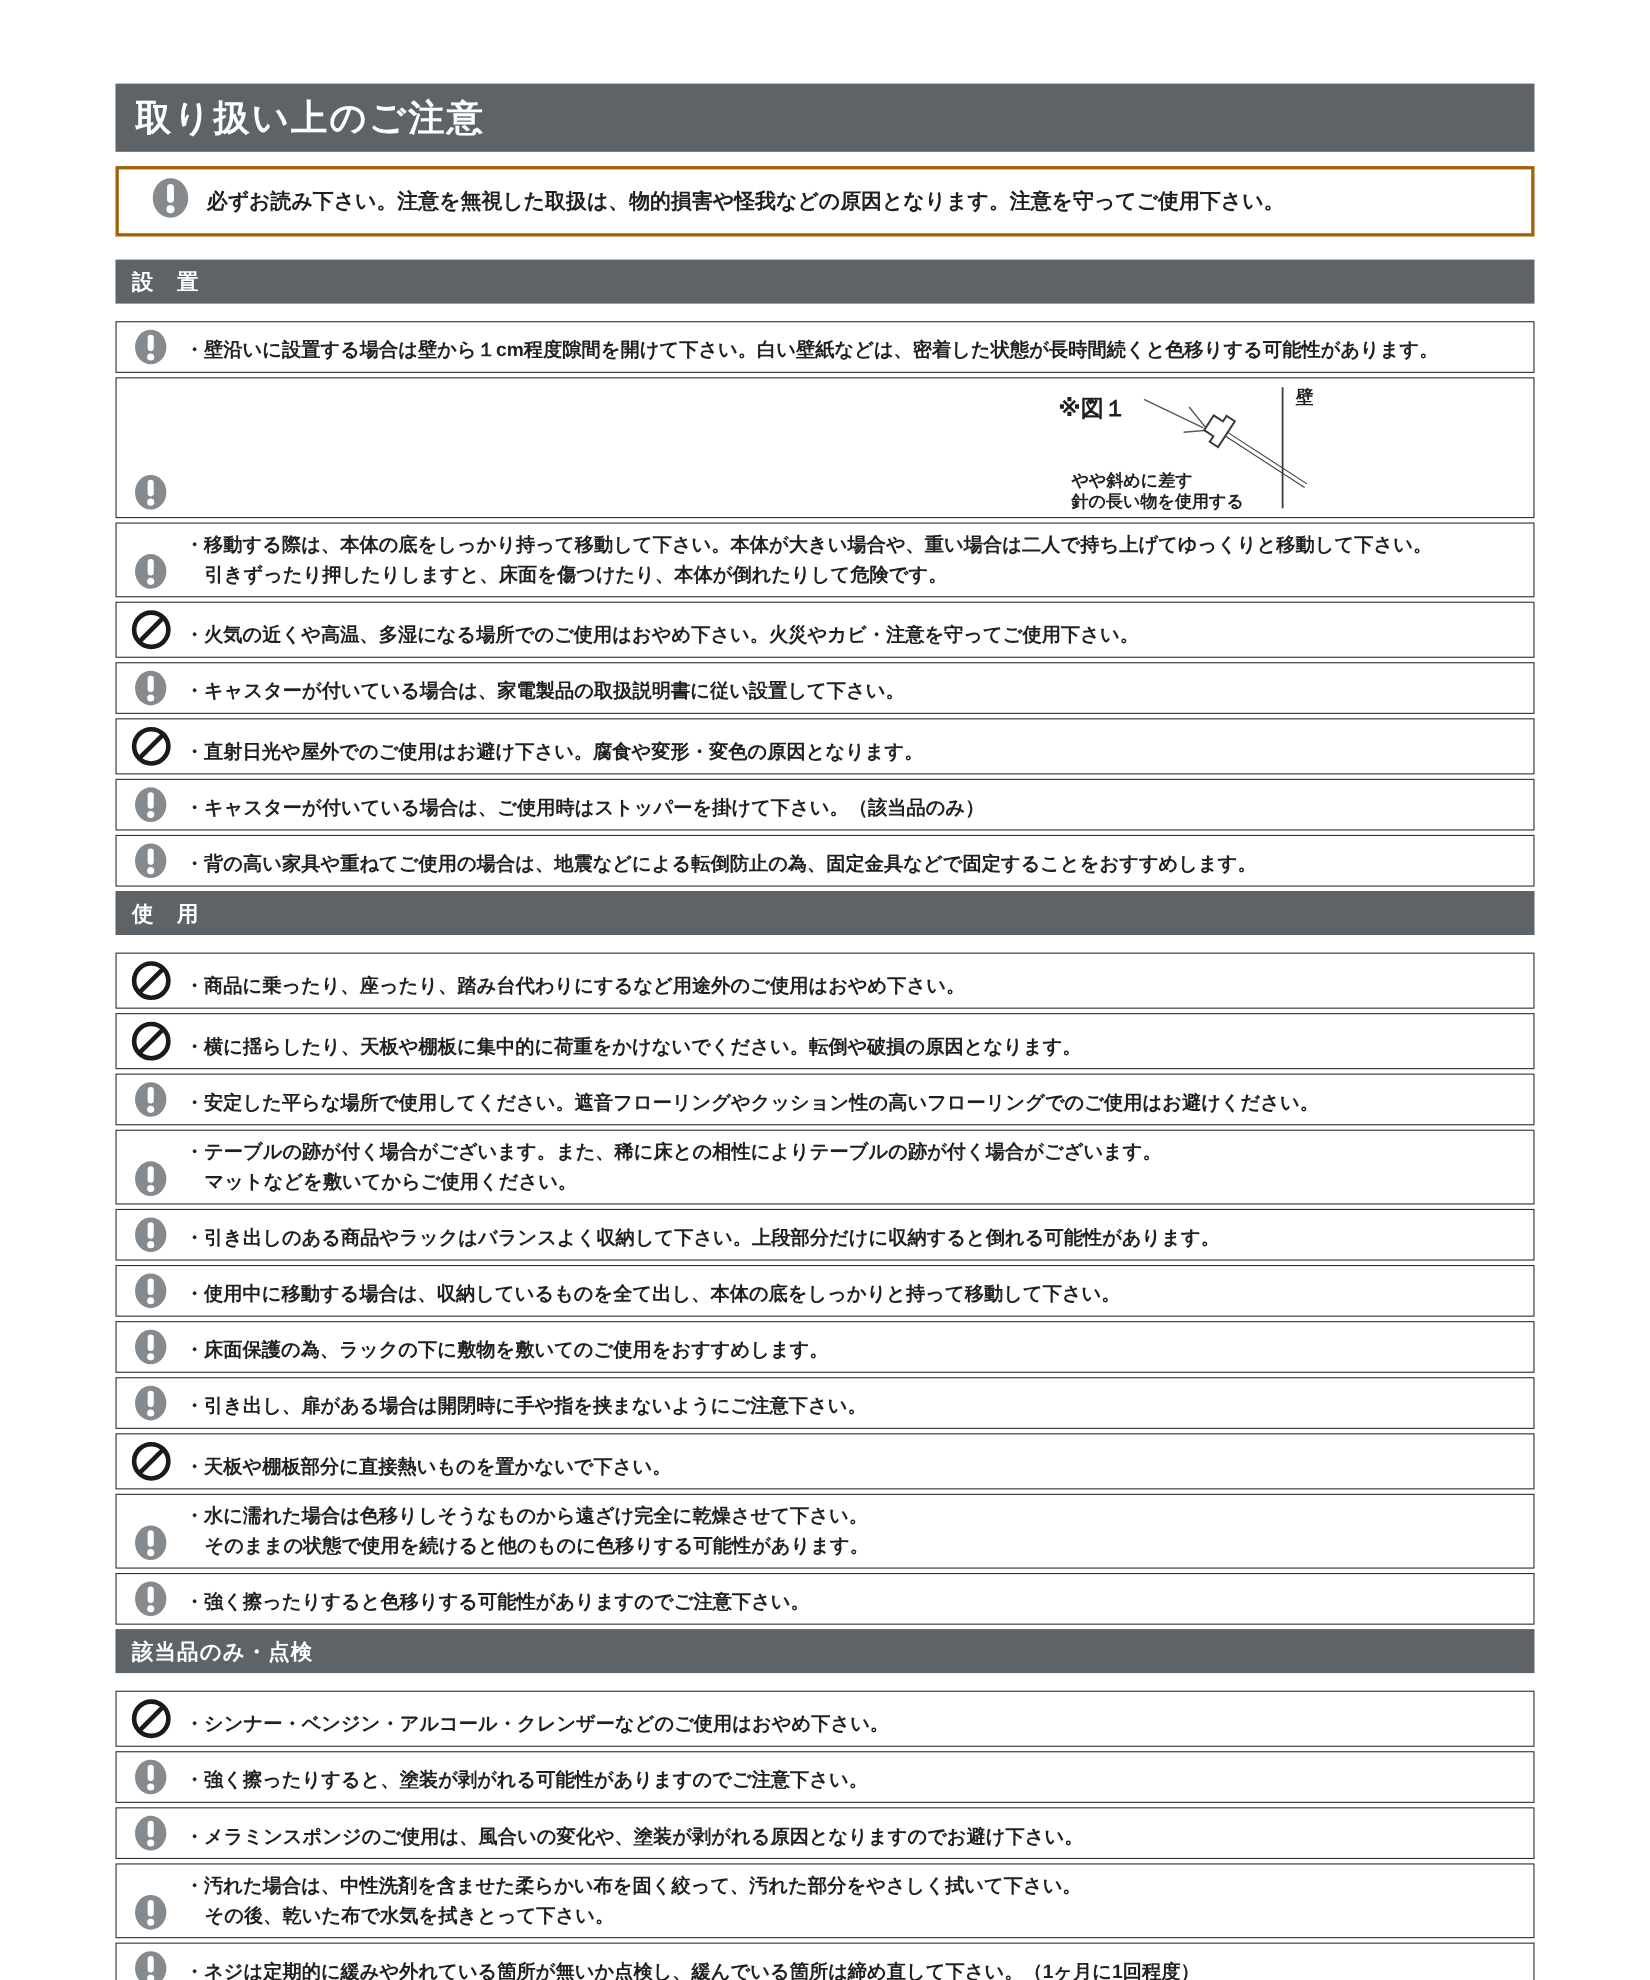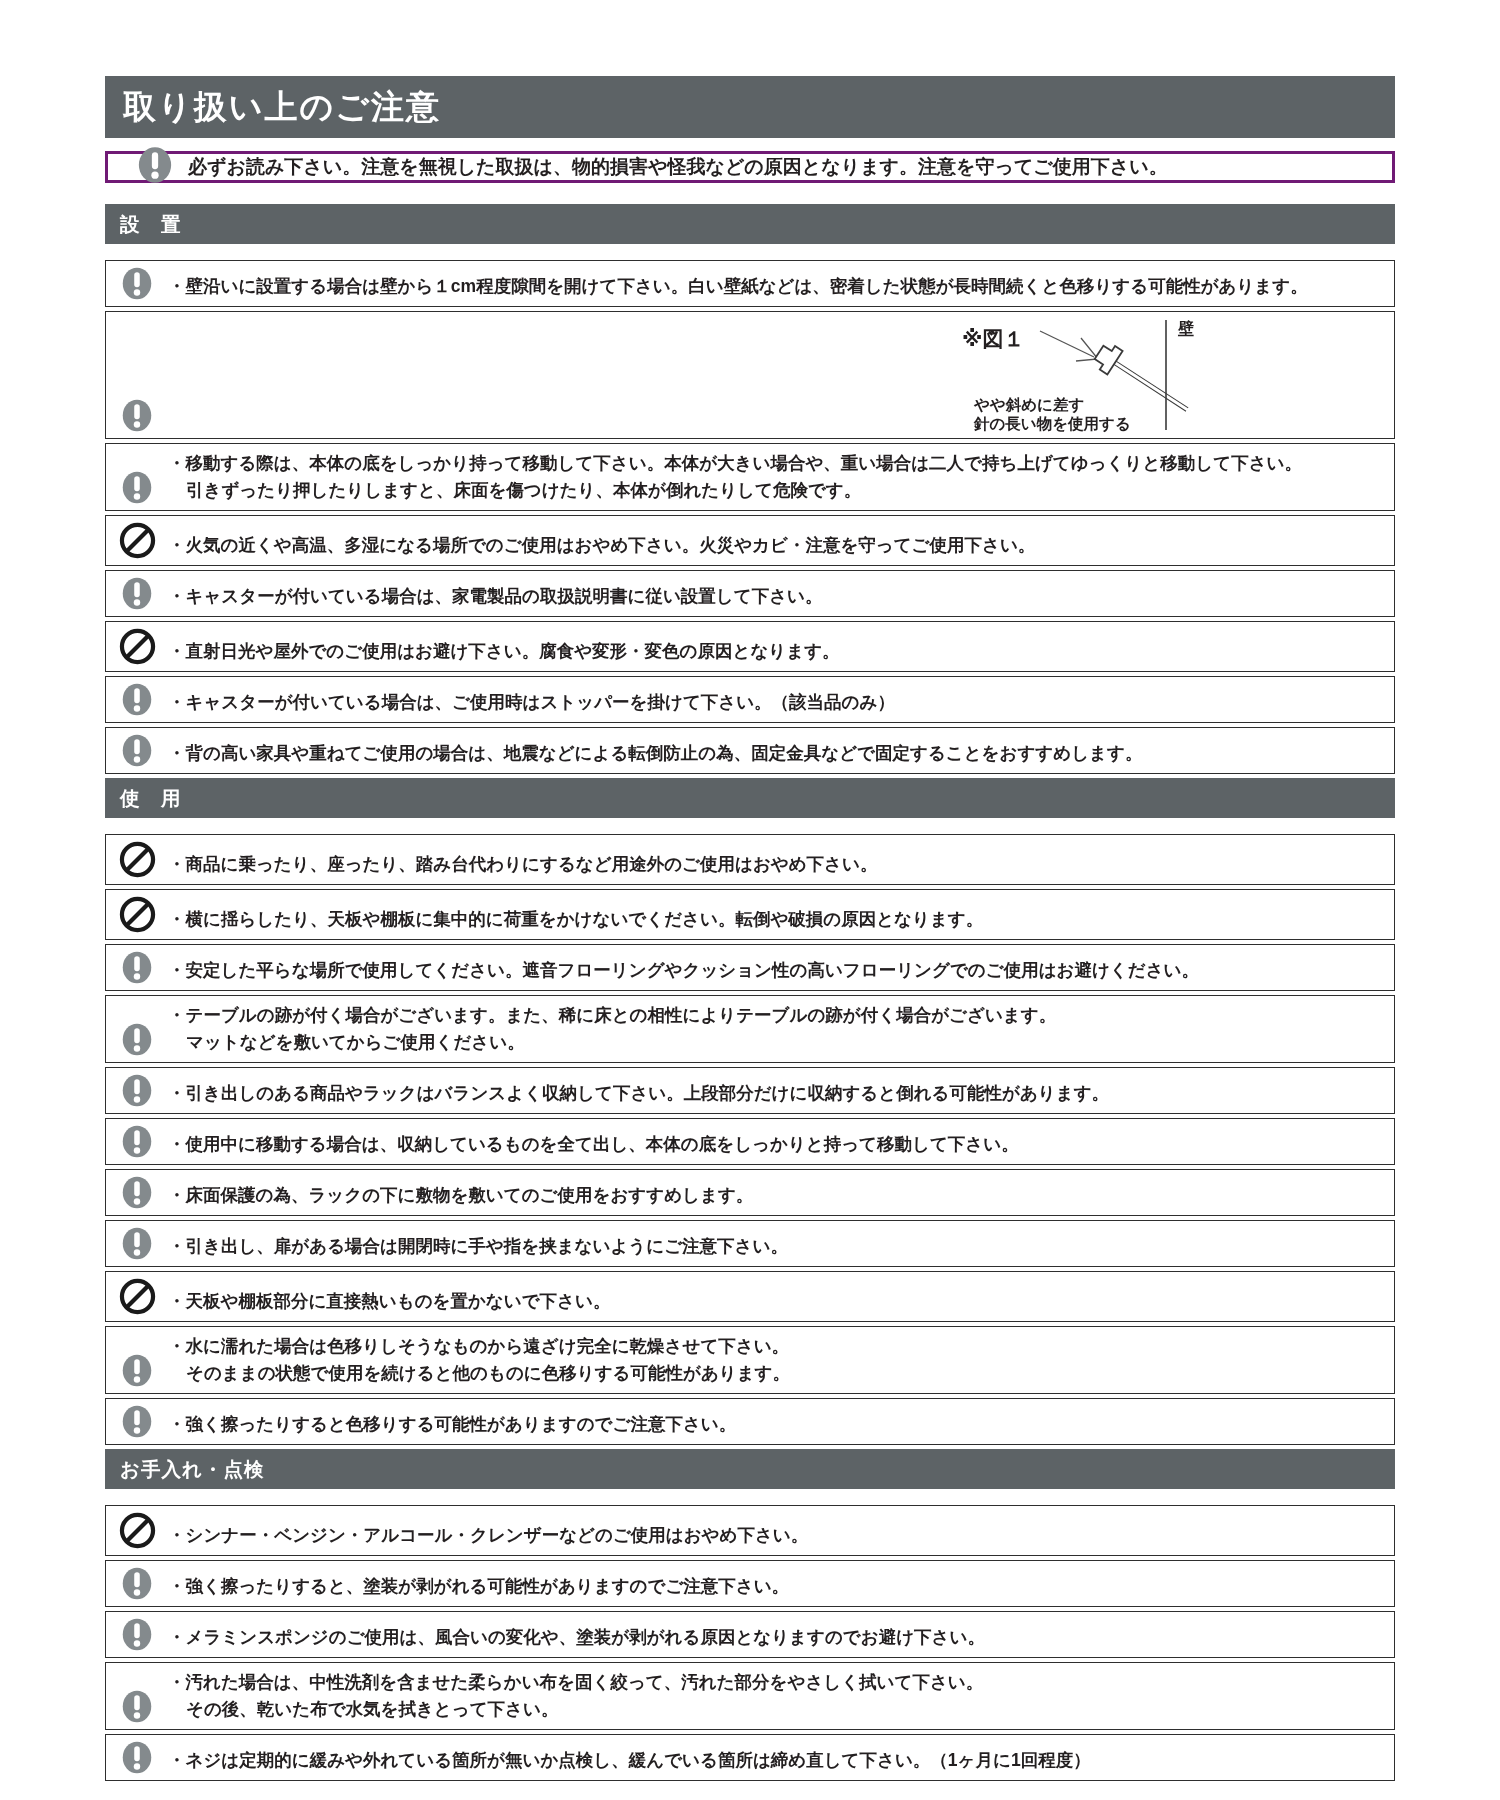--- a/index.html
+++ b/index.html
@@ -14,22 +14,22 @@
     overflow:hidden;
   }
   .title-bar{
     background:#5d6366;color:#ffffff;
     height:62px;display:flex;align-items:center;
     padding-left:18px;font-size:33px;letter-spacing:2px;
     margin-bottom:13px;
     margin-top:13px;
   }
   .notice-box{
-    border:3px solid #701a75;
-    height:32px;box-sizing:border-box;
+    border:3px solid #a16207;
+    height:64px;box-sizing:border-box;
     display:flex;align-items:center;
     padding-left:30px;gap:16px;
     font-size:19px;
     margin-bottom:21px;
   }
   .section-bar{
     background:#5d6366;color:#ffffff;
     height:40px;display:flex;align-items:center;
     padding-left:15px;font-size:19.5px;letter-spacing:1px;
     margin-bottom:16px;
@@ -300,21 +300,21 @@
           <svg viewBox="0 0 40 44" width="30" height="33">
             <ellipse cx="20" cy="22" rx="19" ry="21" fill="#848a8d"></ellipse>
             <rect x="16.3" y="7" width="7.4" height="20" rx="3.7" fill="#fff"></rect>
             <circle cx="20" cy="34" r="4.3" fill="#fff"></circle>
           </svg>
         </div>
         <div class="text-cell">
           <div class="line">・強く擦ったりすると色移りする可能性がありますのでご注意下さい。</div>
         </div>
       </div>
-      <div class="section-bar">お手入れ・点検</div>
+      <div class="section-bar">該当品のみ・点検</div>
       <div class="row">
         <div class="icon-cell">
           <svg viewBox="0 0 44 44" width="37" height="37">
             <circle cx="22" cy="22" r="18.5" fill="none" stroke="#1a1a1a" stroke-width="5"></circle>
             <line x1="9.5" y1="34.5" x2="34.5" y2="9.5" stroke="#1a1a1a" stroke-width="5"></line>
           </svg>
         </div>
         <div class="text-cell">
           <div class="line">・シンナー・ベンジン・アルコール・クレンザーなどのご使用はおやめ下さい。</div>
         </div>

